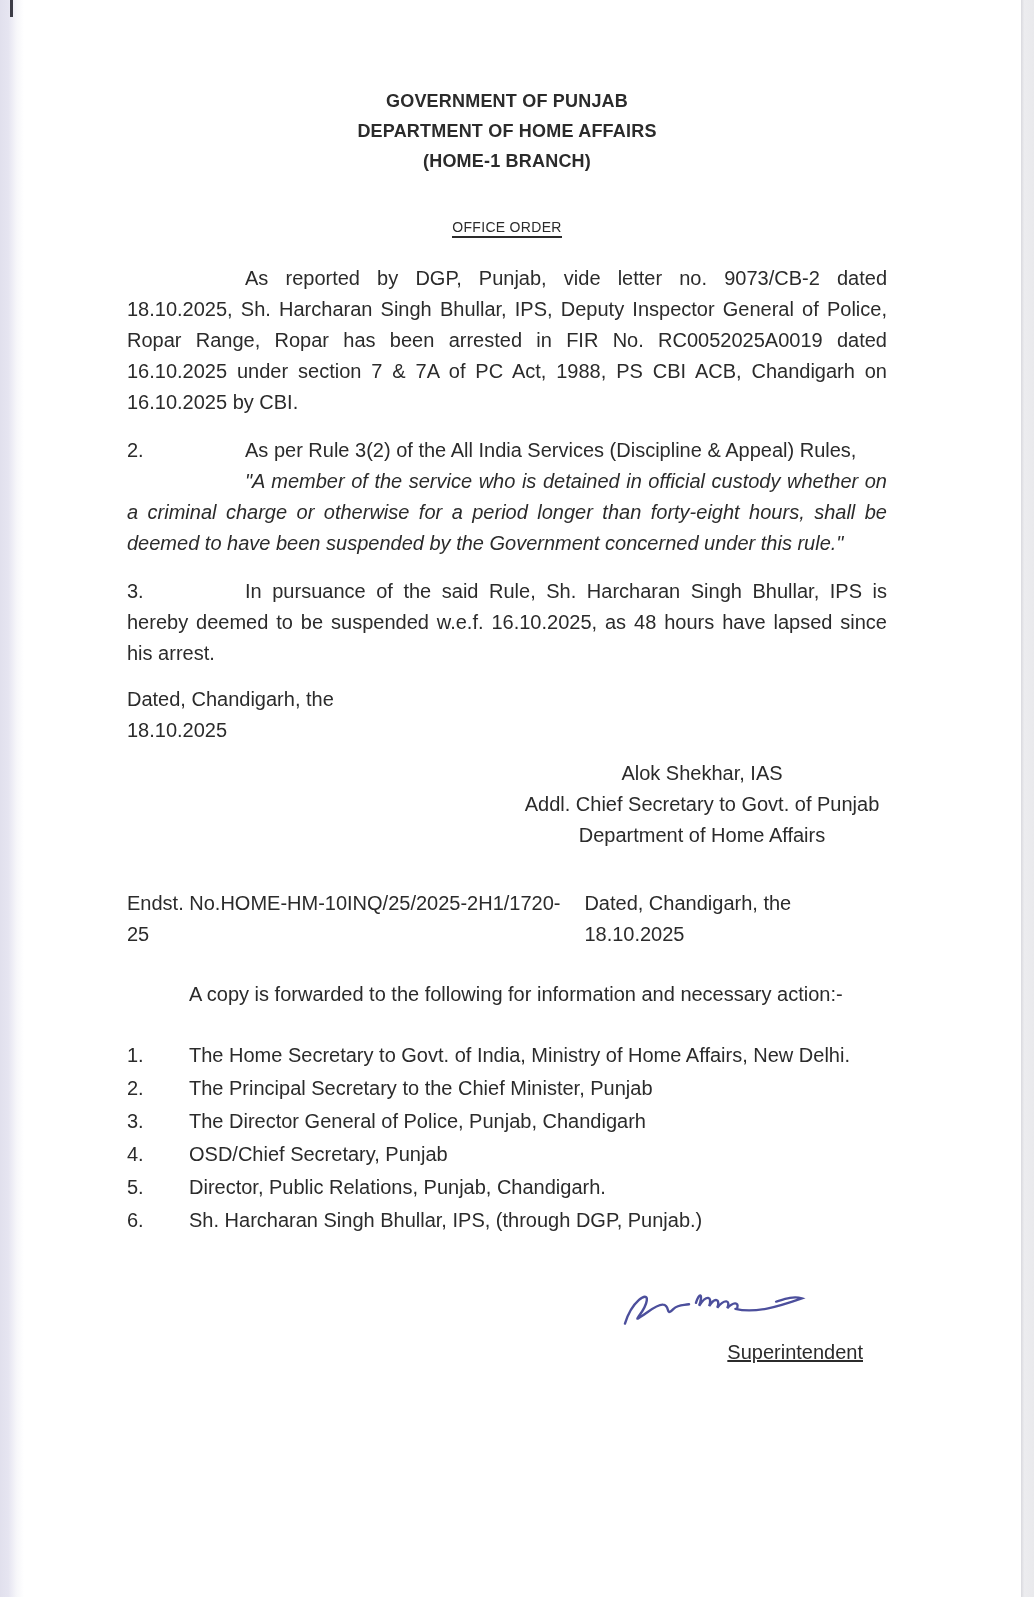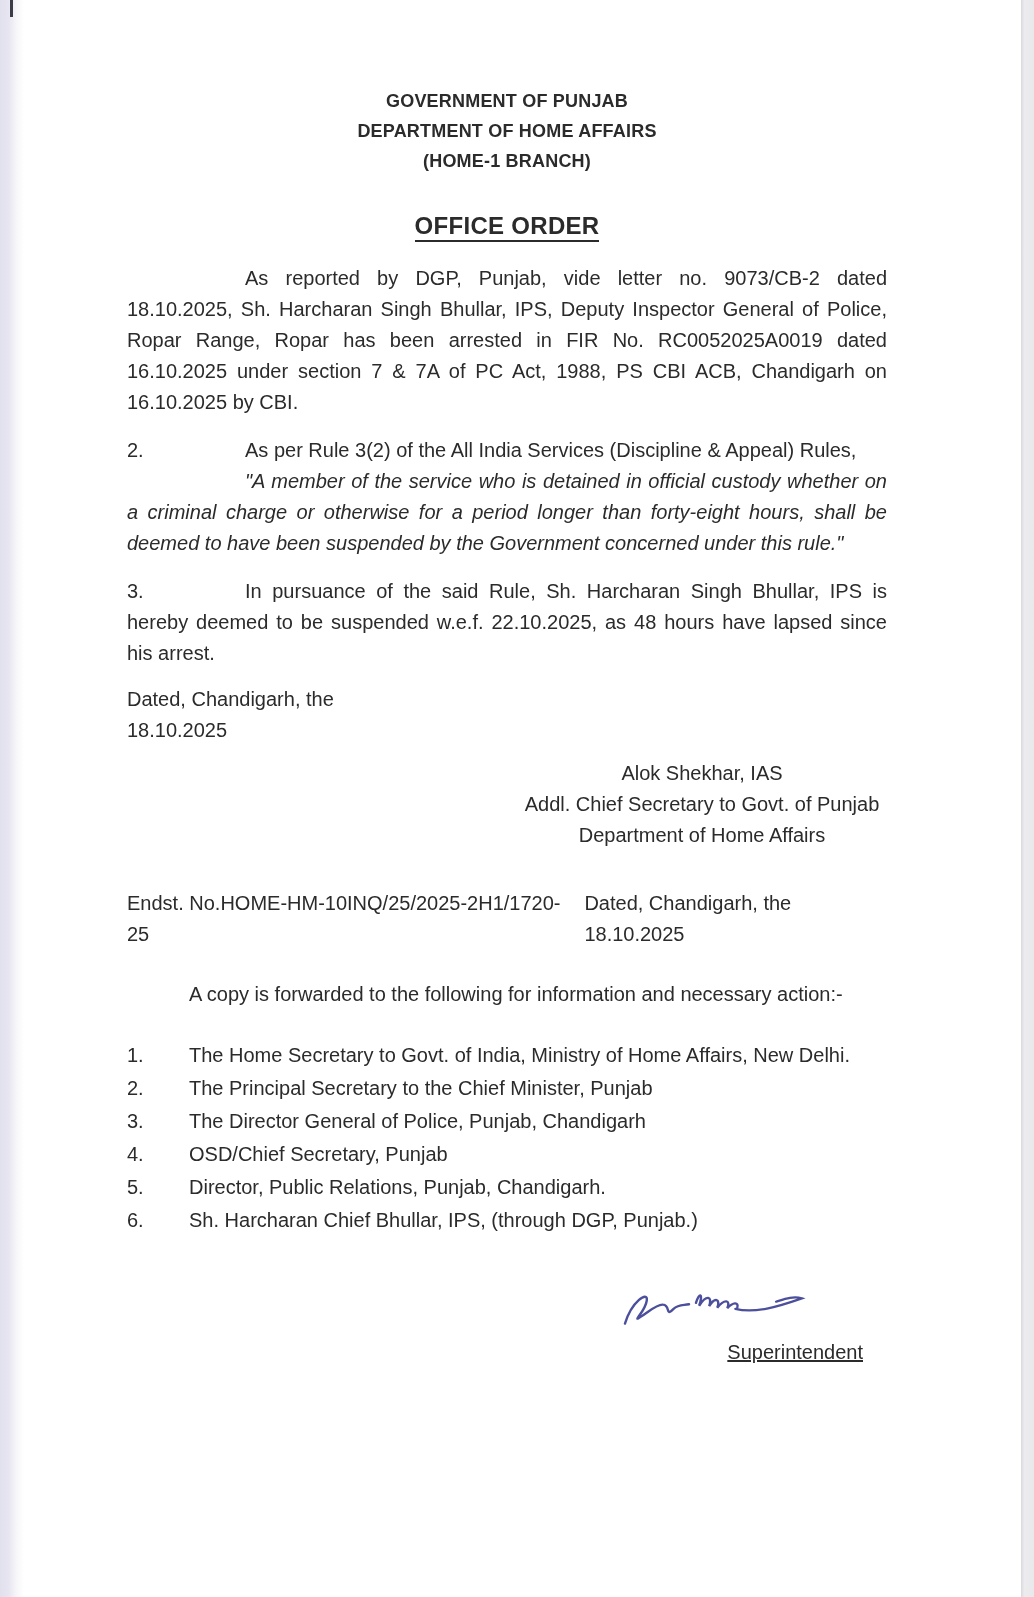--- a/index.html
+++ b/index.html
@@ -25,21 +25,21 @@
   }
   .content {
     position: relative;
     padding: 86px 147px 0 127px; 
     box-sizing: border-box;
     font-size: 20px; line-height: 31px;
   }
   .letterhead { text-align: center; font-weight: 700; font-size: 18px; line-height: 30px; letter-spacing: .2px; }
   .order-title-wrap { text-align: center; margin-top: 34px; }
   .order-title {
-    font-weight: 700; font-size: 24px;
+    font-weight: 400; font-size: 14px;
     border-bottom: 2px solid #2b2b2b; padding-bottom: 1px;
     letter-spacing: .3px;
   }
   .para { text-align: justify; }
   .p1 { text-indent: 118px; }
   .numbered { position: relative; margin-top: 17px; }
   .numbered .pnum { position: absolute; left: 0; top: 0; }
   .numbered .ptext { text-align: justify; text-indent: 118px; }
   .quote { font-style: italic; text-align: justify; text-indent: 118px; }
   .dated-block { margin-top: 15px; }
@@ -82,21 +82,21 @@
   <p class="para p1" style="margin-bottom:0;">As reported by DGP, Punjab, vide letter no. 9073/CB-2 dated 18.10.2025, Sh. Harcharan Singh Bhullar, IPS, Deputy Inspector General of Police, Ropar Range, Ropar has been arrested in FIR No. RC0052025A0019 dated 16.10.2025 under section 7 &amp; 7A of PC Act, 1988, PS CBI ACB, Chandigarh on 16.10.2025 by CBI.</p>
 
   <div class="numbered">
     <span class="pnum">2.</span>
     <div class="ptext">As per Rule 3(2) of the All India Services (Discipline &amp; Appeal) Rules,</div>
     <div class="quote">"A member of the service who is detained in official custody whether on a criminal charge or otherwise for a period longer than forty-eight hours, shall be deemed to have been suspended by the Government concerned under this rule."</div>
   </div>
 
   <div class="numbered">
     <span class="pnum">3.</span>
-    <div class="ptext">In pursuance of the said Rule, Sh. Harcharan Singh Bhullar, IPS is hereby deemed to be suspended w.e.f. 22.10.2025, as 48 hours have lapsed since his arrest.</div>
+    <div class="ptext">In pursuance of the said Rule, Sh. Harcharan Singh Bhullar, IPS is hereby deemed to be suspended w.e.f. 16.10.2025, as 48 hours have lapsed since his arrest.</div>
   </div>
 
   <div class="dated-block">
     <div>Dated, Chandigarh, the</div>
     <div>18.10.2025</div>
   </div>
 
   <div class="signatory">
     <div>Alok Shekhar, IAS</div>
     <div>Addl. Chief Secretary to Govt. of Punjab</div>
@@ -126,21 +126,21 @@
     <li>
       <span class="num">4.</span>
       <span class="txt">OSD/Chief Secretary, Punjab</span>
     </li>
     <li>
       <span class="num">5.</span>
       <span class="txt">Director, Public Relations, Punjab, Chandigarh.</span>
     </li>
     <li>
       <span class="num">6.</span>
-      <span class="txt">Sh. Harcharan Chief Bhullar, IPS, (through DGP, Punjab.)</span>
+      <span class="txt">Sh. Harcharan Singh Bhullar, IPS, (through DGP, Punjab.)</span>
     </li>
   </ol>
 
   <div class="sign-block">
     <svg class="sign-ink" width="190" height="52" viewBox="0 0 190 52" fill="none" xmlns="http://www.w3.org/2000/svg">
       <path d="M6 42 C14 20 31 10 29 20 C27 31 12 42 22 36 C31 31 39 24 45 25 C53 26 46 38 55 30 C61 25 65 27 71 26" stroke="#4c4f9c" stroke-width="2.4" stroke-linecap="round"></path>
       <path d="M78 25 C82 14 86 16 81 28 C89 17 95 19 91 29 C97 20 103 22 99 31 C107 22 113 24 109 32 C115 26 121 26 119 32" stroke="#4c4f9c" stroke-width="2.4" stroke-linecap="round"></path>
       <path d="M117 33 C136 39 160 33 184 26 C175 23 166 26 158 28" stroke="#4c4f9c" stroke-width="2.2" stroke-linecap="round"></path>
     </svg>
     <div class="sign-title">Superintendent</div>

